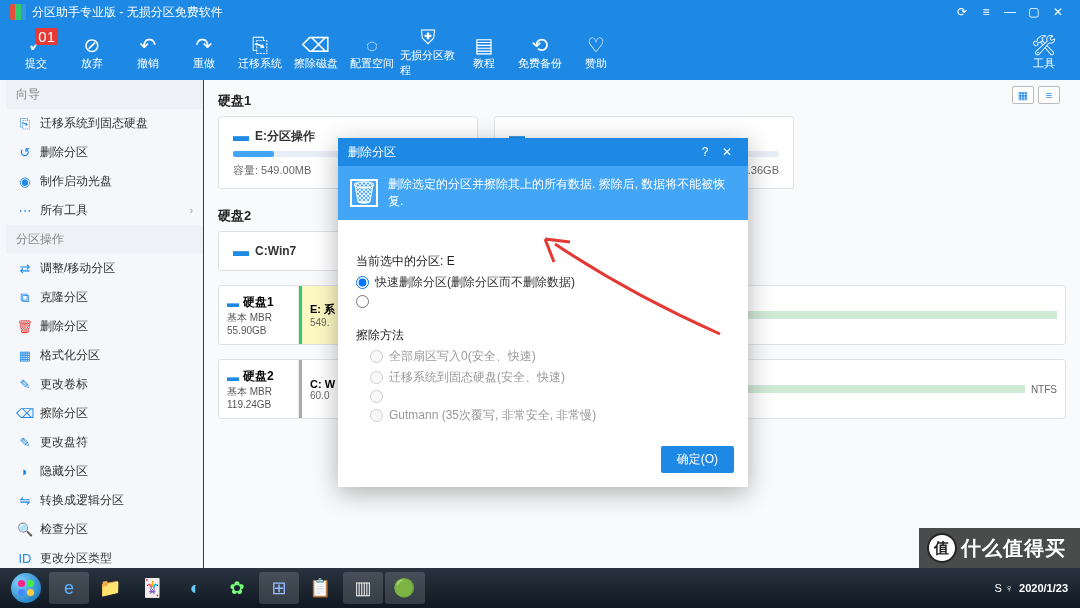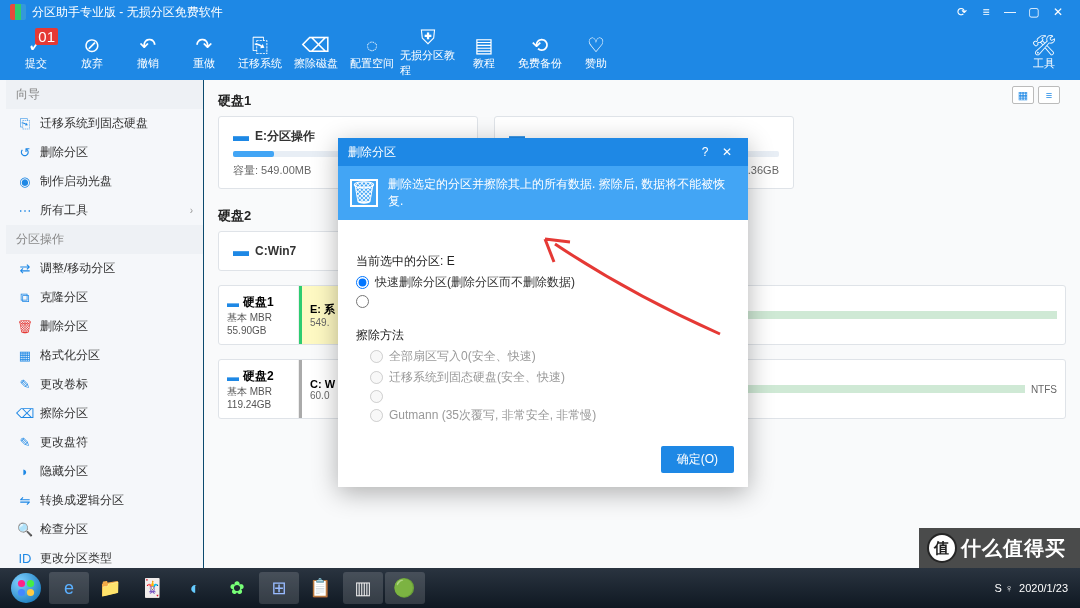--- a/index.html
+++ b/index.html
@@ -70,21 +70,21 @@
 .arrow-svg { position:absolute; left: 540px; top: 234px; z-index: 30; pointer-events:none; }
 
 
 .taskbar { position: absolute; left:0; bottom:0; width:1080px; height:40px; background: linear-gradient(#2a3440, #0f1822); display:flex; align-items:center; padding:0 4px; }
 .taskbar .tb { width: 40px; height: 32px; margin: 0 1px; display:flex; align-items:center; justify-content:center; border-radius:3px; cursor:pointer; }
 .taskbar .tb.active { background: rgba(255,255,255,.15); }
 .taskbar .start { width:42px; }
 .taskbar .start .orb { width:30px; height:30px; border-radius:50%; background: radial-gradient(circle at 30% 30%, #7fd0ff, #056ab0); display:flex; align-items:center; justify-content:center; }
 .taskbar .orb svg { width:18px; height:18px; }
 .taskbar .tray { margin-left:auto; display:flex; align-items:center; gap:6px; color:#fff; font-size:11px; padding-right:8px;}
-.tray .clock { text-align:center; line-height:13px; }
+.tray .clock { text-align:center; line-height:13px;font-weight:bold; }
 .taskbar .tico2 { font-size:18px; color:#eee; }
 
 
 .watermark { position:absolute; right:0; bottom:40px; height:40px; background: rgba(0,0,0,.7); color:#fff; font-size:20px; font-weight:bold; display:flex; align-items:center; padding: 0 14px 0 10px; z-index: 50; letter-spacing:1px;}
 .watermark .wic { width:26px; height:26px; border-radius:50%; background:#fff; color:#222; font-size:15px; font-weight:bold; display:flex; align-items:center; justify-content:center; margin-right:6px; border:2px solid #fff; box-shadow:0 0 0 2px rgba(0,0,0,.5);}
 </style>
 </head>
 <body>
 
 <div class="window">

